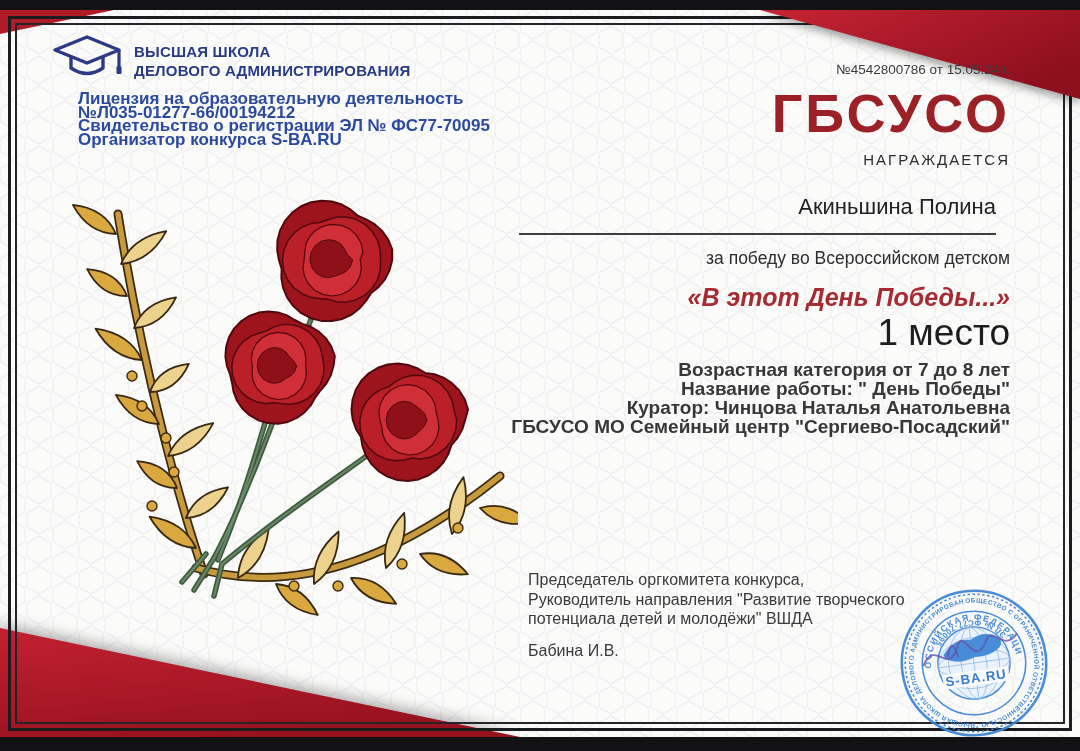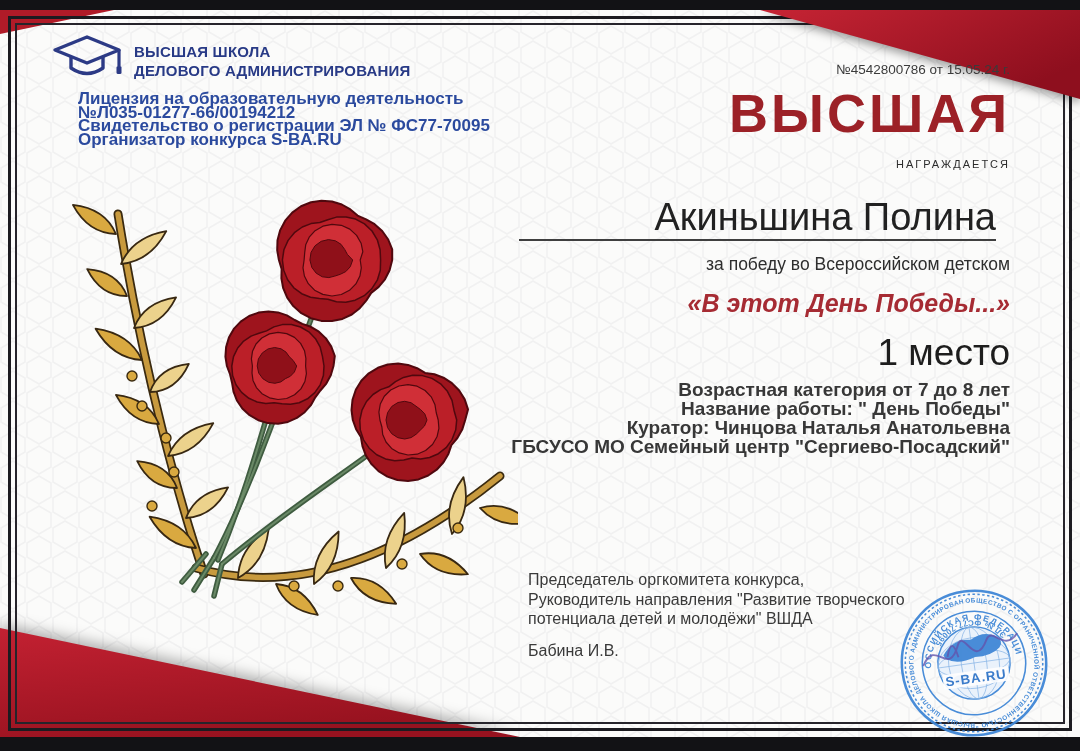--- a/index.html
+++ b/index.html
@@ -26,28 +26,28 @@
   .org-name { color:#283a86; font-weight:bold; font-size:15px; line-height:19px;
               letter-spacing:.2px; padding-top:8px; }
   .license { position:absolute; left:78px; top:82px; z-index:4; color:#2b4a9e;
              font-weight:bold; font-size:17px; line-height:13.5px; }
 
   
   .col { position:absolute; left:505px; top:0; width:505px; z-index:4; text-align:right; }
   .doc-number { margin-top:52px; font-size:13.5px; color:#3b3b3b; }
   .doc-title  { margin-top:5px; font-size:54px; font-weight:bold; letter-spacing:3px;
                 color:#9c2127; }
-  .doc-awarded{ margin-top:14px; font-size:11px; letter-spacing:2px; color:#2c2c2c; }
-  .recipient  { margin-top:26px; font-size:38px; color:#212121;
-                border-bottom:2px solid #3f3f3f; padding-bottom:0; margin-left:14px;
+  .doc-awarded{ margin-top:7px; font-size:15px; letter-spacing:2px; color:#2c2c2c; }
+  .recipient  { margin-top:26px; font-size:22px; color:#212121;
+                border-bottom:2px solid #3f3f3f; padding-bottom:13px; margin-left:14px;
                 margin-right:14px; }
   .reason { margin-top:12px; font-size:17.5px; line-height:23px; color:#2e2e2e; }
   .contest { margin-top:13px; font-size:25px; font-weight:bold; font-style:italic;
              color:#a62b33; }
-  .place { margin-top:14px; font-size:37px; color:#1d1d1d; }
+  .place { font-size:37px; color:#1d1d1d; }
   .details { margin-top:6px; font-size:19px; font-weight:bold; line-height:19px;
              color:#373737; }
 
   .sig { position:absolute; left:528px; top:560px; z-index:4; font-size:16px;
          line-height:19.5px; color:#3a3a3a; text-align:left; }
   .sig-name { margin-top:12px; }
 
   .flowers { position:absolute; left:46px; top:166px; z-index:3; }
   .stamp { position:absolute; left:896px; top:573px; z-index:5; transform:rotate(-8deg);
            opacity:.94; }
@@ -111,21 +111,21 @@
     </div>
     <div class="license">
       <div>Лицензия на образовательную деятельность</div>
       <div>№Л035-01277-66/00194212</div>
       <div>Свидетельство о регистрации ЭЛ № ФС77-70095</div>
       <div>Организатор конкурса S-BA.RU</div>
     </div>
 
     <div class="col">
       <div class="doc-number">№4542800786 от 15.05.24 г.</div>
-      <div class="doc-title">ВЫСШАЯ</div>
+      <div class="doc-title">ГБСУСО</div>
       <div class="doc-awarded">НАГРАЖДАЕТСЯ</div>
       <div class="recipient">Акиньшина Полина</div>
       <div class="reason">
         <div>за победу во Всероссийском детском</div>
       </div>
       <div class="contest">«В этот День Победы...»</div>
       <div class="place">1 место</div>
       <div class="details">
         <div>Возрастная категория от 7 до 8 лет</div>
         <div>Название работы: " День Победы"</div>

